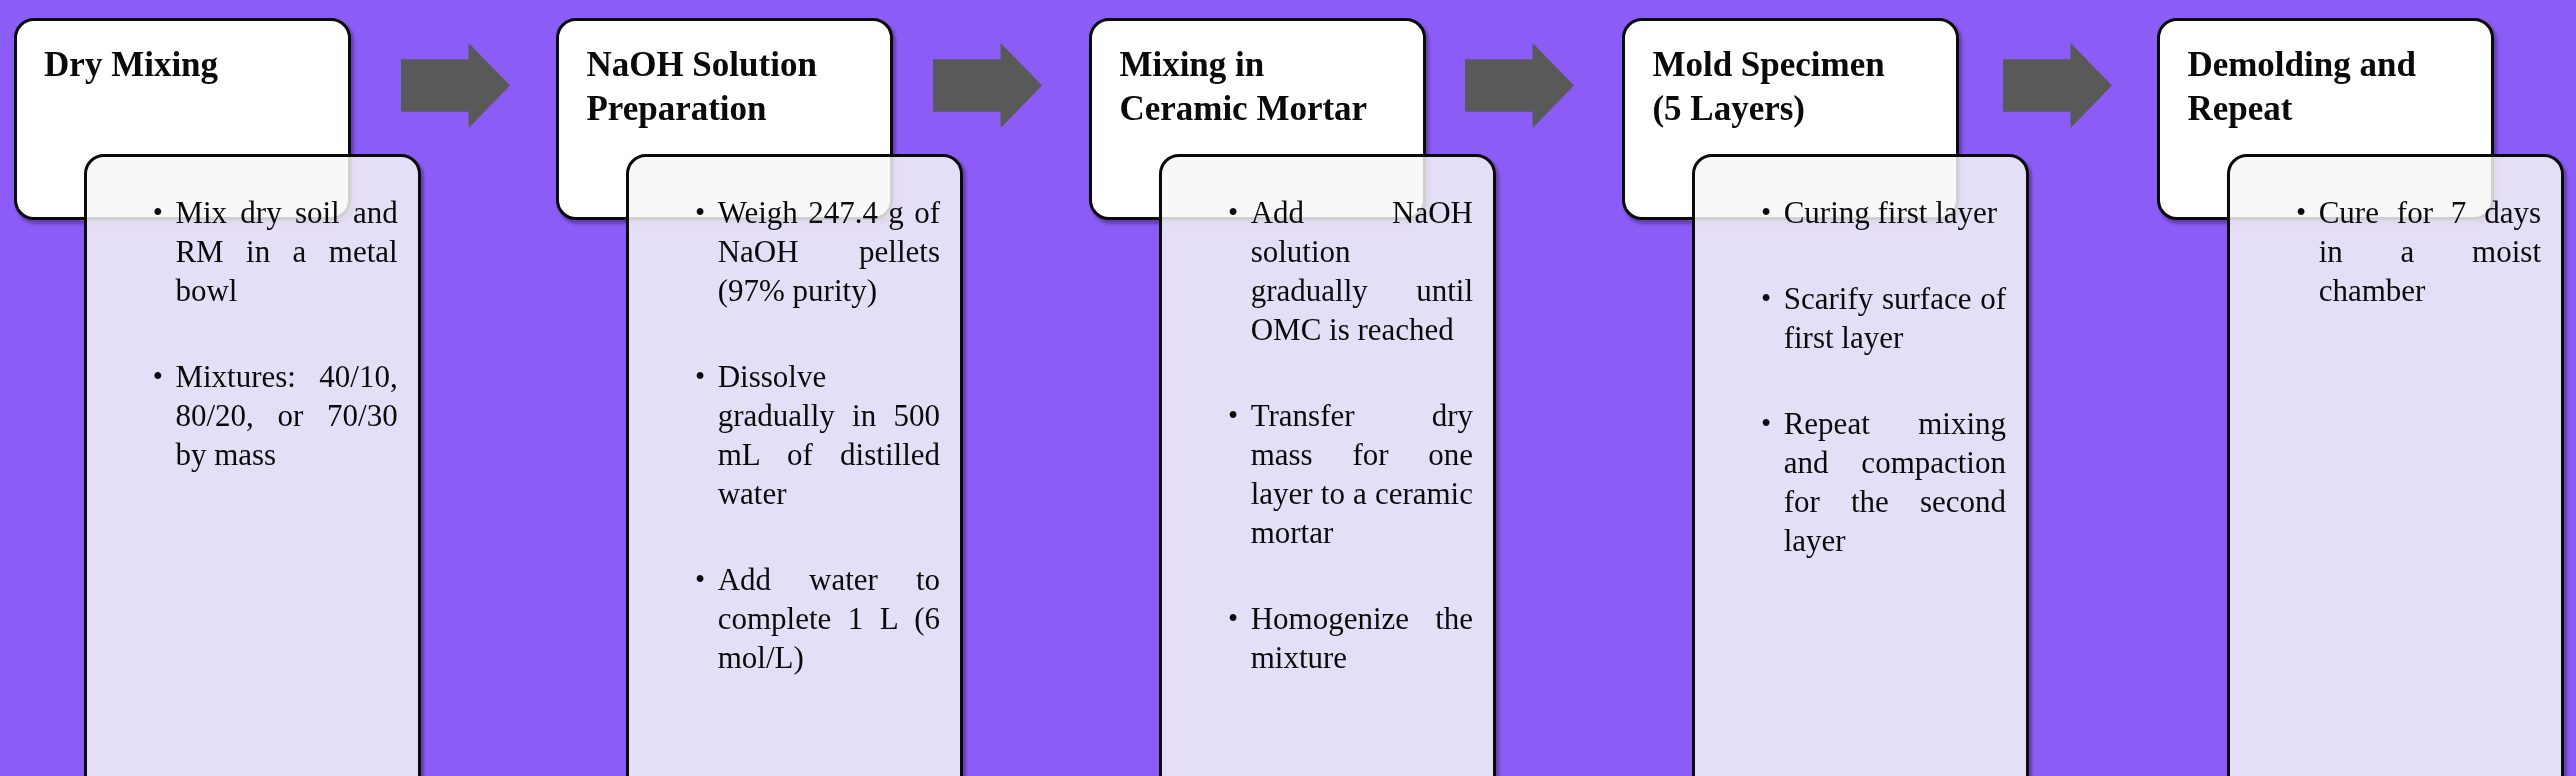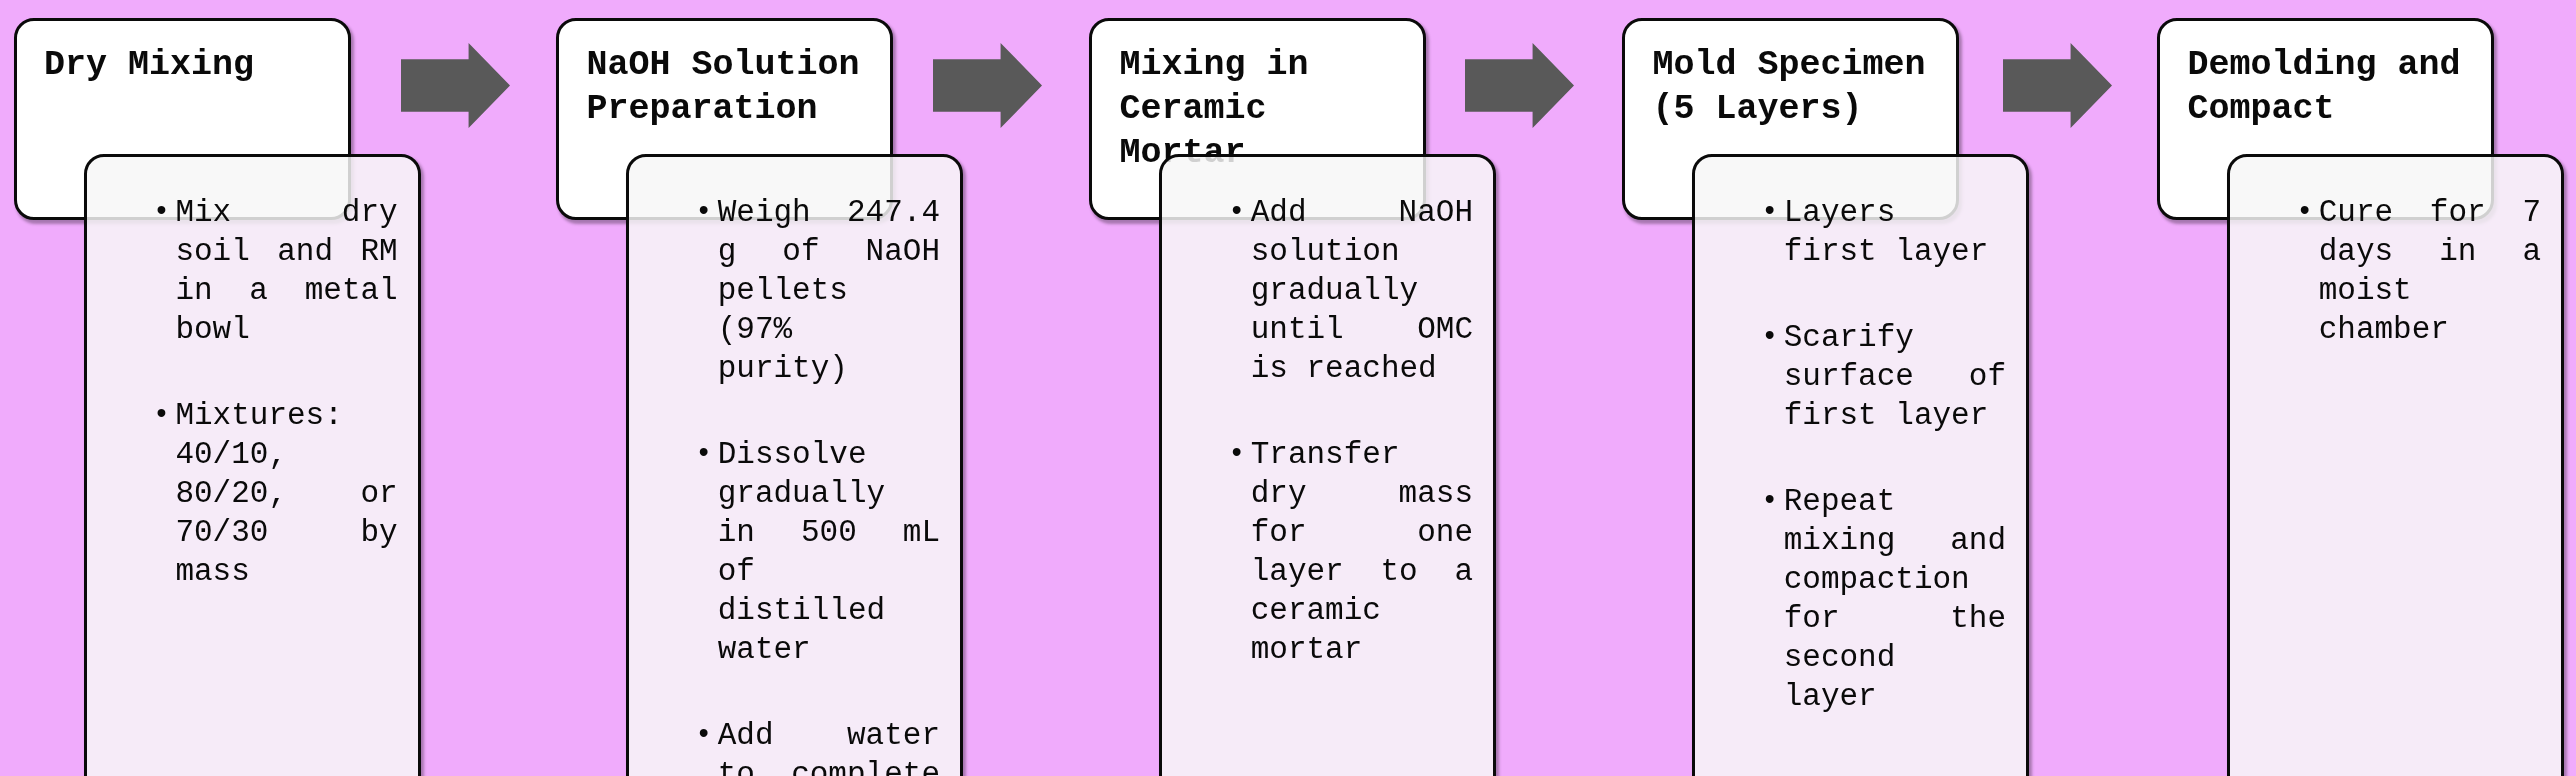--- a/index.html
+++ b/index.html
@@ -6,22 +6,22 @@
     margin: 0;
     padding: 0;
     background: #ffffff;
   }
   * { box-sizing: border-box; }
 
   .canvas {
     position: relative;
     width: 2576px;
     height: 777px;
-    background: #f0abfc;
-    font-family: Liberation Mono, monospace;
+    background: #8b5cf6;
+    font-family: Liberation Serif, serif;
     color: #0a0a0a;
     overflow: hidden;
   }
 
   
   .s1 { --x: 13.7px;   }
   .s2 { --x: 556px;  }
   .s3 { --x: 1089px; }
   .s4 { --x: 1622px; }
   .s5 { --x: 2157px; }
@@ -133,42 +133,43 @@
   <div class="arrow a2" style="background: rgb(89, 89, 89);"></div>
 
   <div class="title-box s3">
     <div class="title-text">Mixing in
 Ceramic Mortar</div>
   </div>
   <div class="body-box s3">
     <ul class="bullet-list">
       <li>Add NaOH solution gradually until OMC is reached</li>
       <li>Transfer dry mass for one layer to a ceramic mortar</li>
+      <li>Homogenize the mixture</li>
     </ul>
   </div>
 
   <div class="arrow a3" style="background: rgb(89, 89, 89);"></div>
 
   <div class="title-box s4">
     <div class="title-text">Mold Specimen
 (5 Layers)</div>
   </div>
   <div class="body-box s4">
     <ul class="bullet-list">
-      <li>Layers first layer</li>
+      <li>Curing first layer</li>
       <li>Scarify  surface of first layer</li>
       <li>Repeat mixing and compaction for the second layer</li>
     </ul>
   </div>
 
   <div class="arrow a4" style="background: rgb(89, 89, 89);"></div>
 
   <div class="title-box s5">
     <div class="title-text">Demolding and
-Compact</div>
+Repeat</div>
   </div>
   <div class="body-box s5">
     <ul class="bullet-list">
       <li>Cure for 7 days in a moist chamber</li>
     </ul>
   </div>
 
 </div>
 
 

